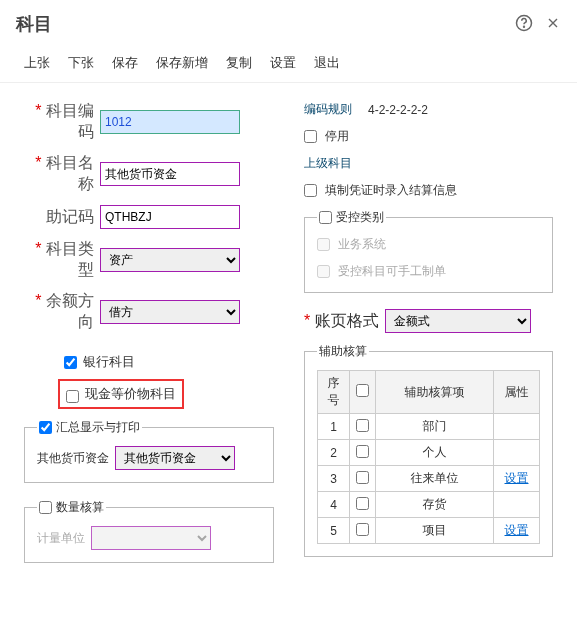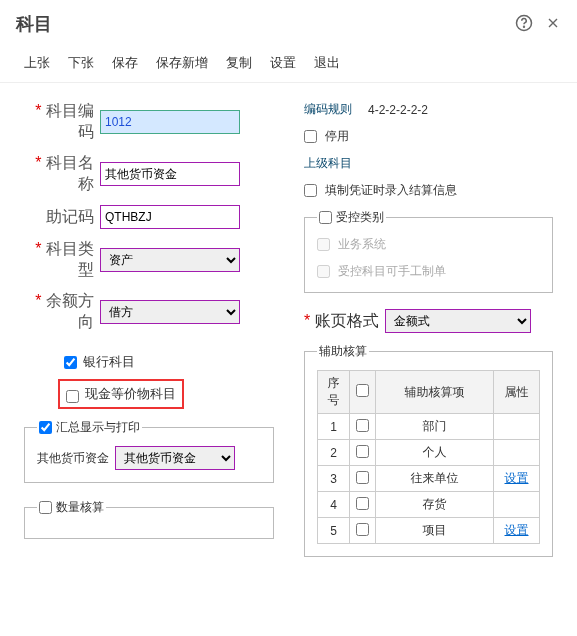--- a/index.html
+++ b/index.html
@@ -107,20 +107,24 @@
         <span style="margin-right:6px;font-size:12px">其他货币资金</span>
         <select class="form-select" style="width:120px"><option>其他货币资金</option></select>
       </div>
     </fieldset>
 
     <fieldset>
       <legend>
           <input type="checkbox" style="">
           <span>数量核算</span>
         </legend>
+      <div class="form-row" style="margin-bottom:0">
+        <span class="measure-label">计量单位</span>
+        <select class="form-select" disabled="" style="width:120px"><option></option></select>
+      </div>
     </fieldset>
   </div>
 
   <div class="right-col">
     <div class="static-row">
       <span class="static-label">编码规则</span>
       <span>4-2-2-2-2-2</span>
     </div>
     <div class="static-row">
       <input type="checkbox" style="margin-right: 8px;">

